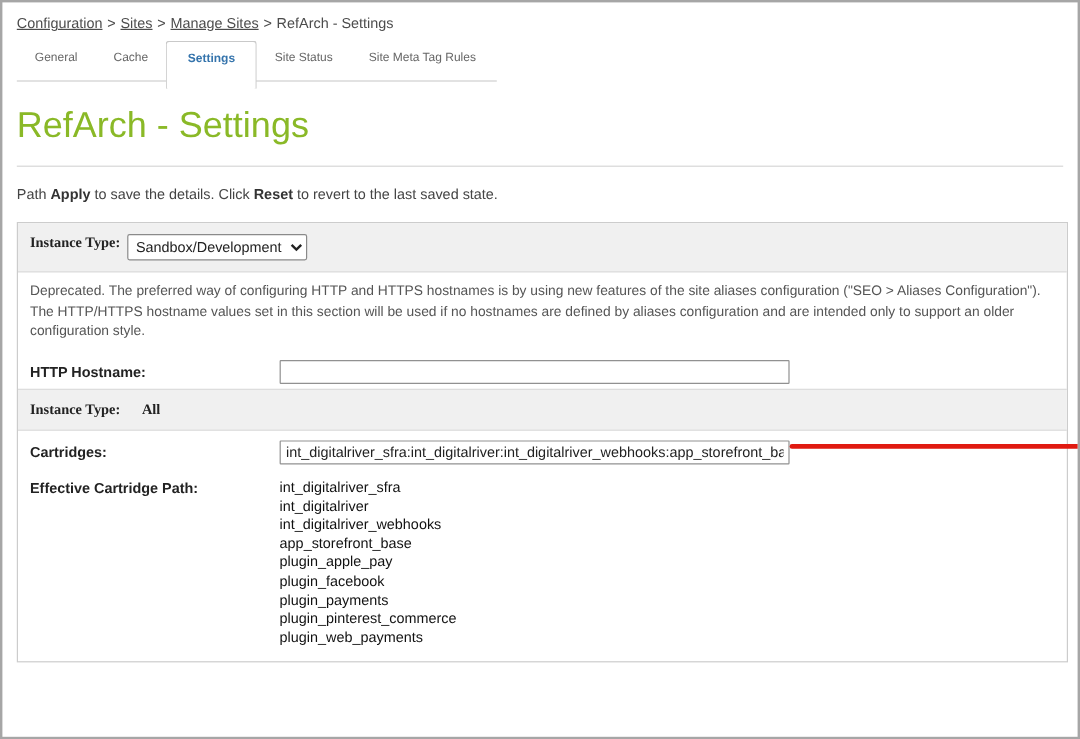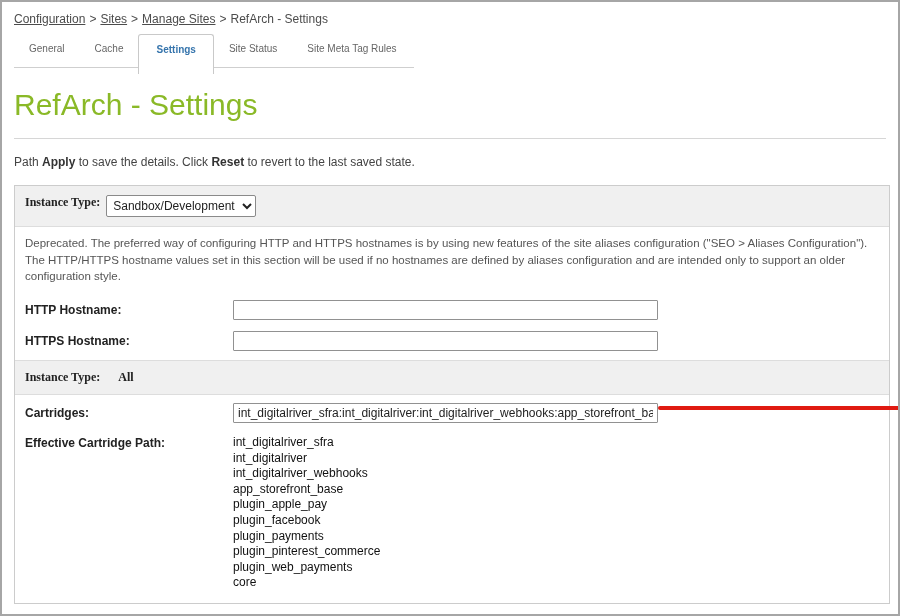--- a/index.html
+++ b/index.html
@@ -114,24 +114,20 @@
       </select>
     </div>
 
     <div class="note">Deprecated. The preferred way of configuring HTTP and HTTPS hostnames is by using new features of the site aliases configuration ("SEO &gt; Aliases Configuration"). The HTTP/HTTPS hostname values set in this section will be used if no hostnames are defined by aliases configuration and are intended only to support an older configuration style.</div>
 
     <div class="row hostname-row">
       <span class="label">HTTP Hostname:</span>
       <input type="text" class="txt-input" value="" style="">
     </div>
 
-    <div class="row hostname-row" style="padding-bottom:9px;">
-      <span class="label">HTTPS Hostname:</span>
-      <input type="text" class="txt-input" value="" style="">
-    </div>
 
     <div class="row row-gray">
       <span class="label inline">Instance Type:</span>
       <span class="label inline" style="margin-left:18px;">All</span>
     </div>
 
     <div class="row" style="padding-top:8px;">
       <span class="label">Cartridges:</span>
       <div class="value-col">
         <input type="text" class="txt-input" value="int_digitalriver_sfra:int_digitalriver:int_digitalriver_webhooks:app_storefront_ba" style="">
@@ -144,19 +140,18 @@
       <ul class="cartridge-list">
         <li>int_digitalriver_sfra</li>
         <li>int_digitalriver</li>
         <li>int_digitalriver_webhooks</li>
         <li>app_storefront_base</li>
         <li>plugin_apple_pay</li>
         <li>plugin_facebook</li>
         <li>plugin_payments</li>
         <li>plugin_pinterest_commerce</li>
         <li>plugin_web_payments</li>
-        <li>core</li>
       </ul>
     </div>
 
   </div>
 
 </div>
 
 </body></html>

